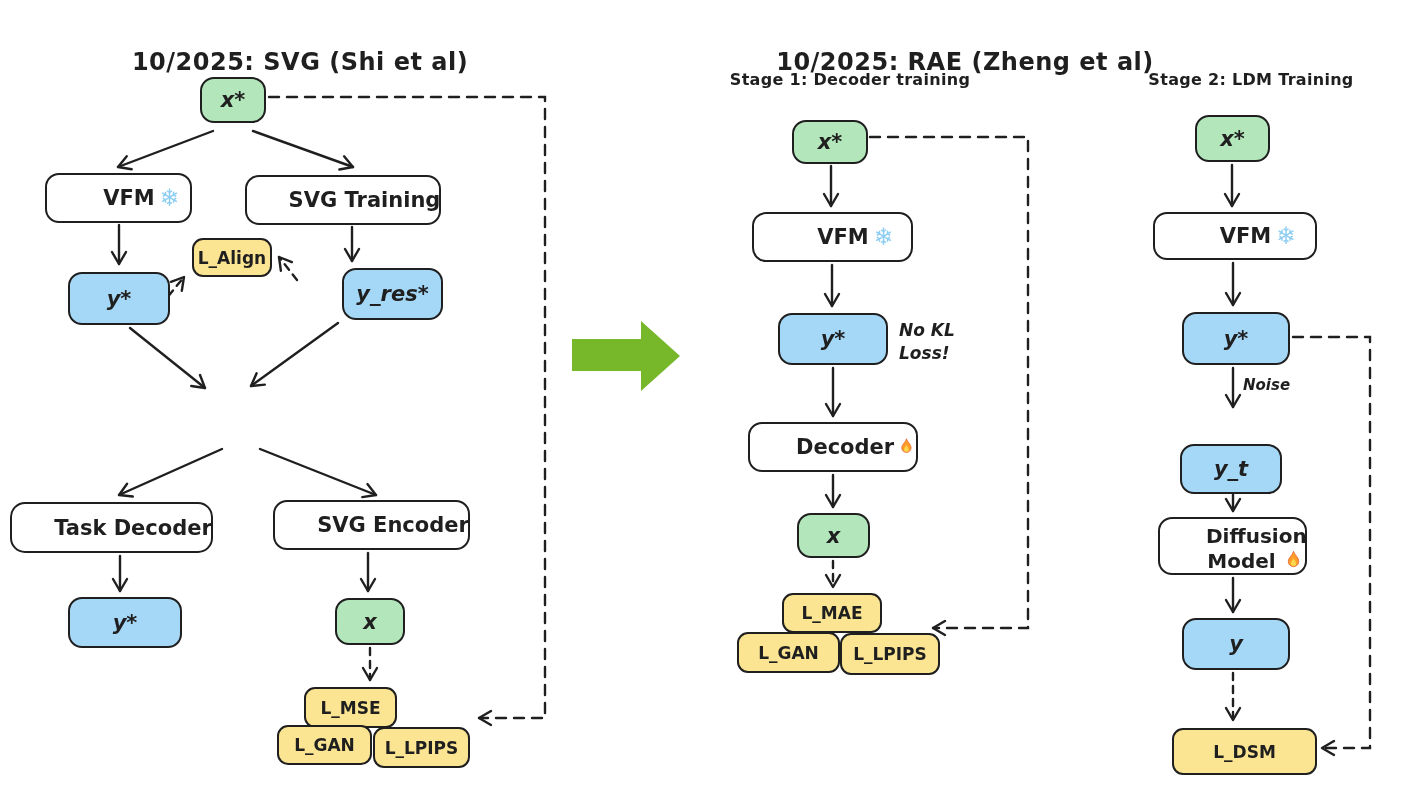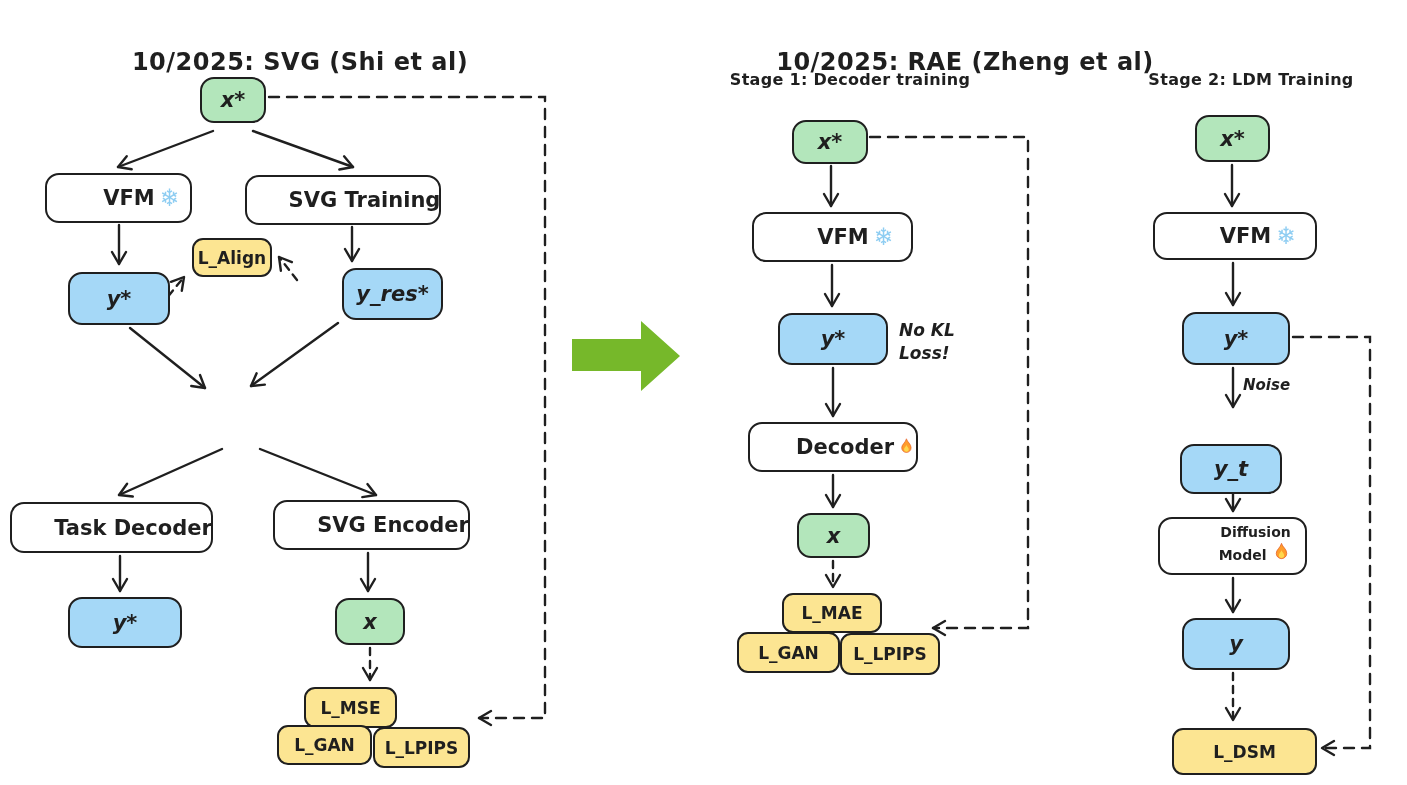--- a/index.html
+++ b/index.html
@@ -41,21 +41,21 @@
     font-size:21px;
     z-index:2;
     white-space:nowrap;
   }
   .node.block{
     display:block;
     text-align:center;
     white-space:normal;
     line-height:1.25;
     padding-top:5px;
-    font-size:14px;
+    font-size:20px;
   }
   .fill-green{background:#b3e6bb;}
   .fill-blue{background:#a5d8f7;}
   .fill-yellow{background:#fce592;}
   .fill-white{background:#ffffff;padding-left:46px;}
   .var{font-style:italic;}
   .loss{font-size:17px;border-radius:11px;}
   .ic-snow{
     color:#8ecdf2;
     font-size:24px;
@@ -157,21 +157,21 @@
 
   <div class="node fill-blue var" style="left:68px;top:272px;width:102px;height:53px;">
     <span>y*</span>
   </div>
 
   <div class="node fill-blue var" style="left:302px;top:268px;width:101px;height:52px;margin-left:40px;">
     <span>y_res*</span>
   </div>
 
 
-  <div class="node fill-white" style="left:10px;top:502px;width:203px;height:51px;">
+  <div class="node fill-white" style="left:10px;top:502px;width:203px;height:51px;border-radius:15px;">
     <span>Task Decoder</span>
     <svg class="flame" width="22" height="22" viewBox="0 0 24 24">
       <path d="M12 1.5 C13.2 6 18 8 18 13 A6 6 0 0 1 6 13 C6 8.8 10.6 6.8 12 1.5Z" fill="#ff9d2b" stroke="#e25822" stroke-width="0.8"></path>
       <path d="M12 9.5 C12.8 12 15 12.8 15 15.2 A3 3 0 0 1 9 15.2 C9 12.9 11.3 12.1 12 9.5Z" fill="#ffd84d"></path>
     </svg>
   </div>
 
   <div class="node fill-white" style="left:273px;top:500px;width:197px;height:50px;">
     <span>SVG Encoder</span>
     <svg class="flame" width="22" height="22" viewBox="0 0 24 24">

